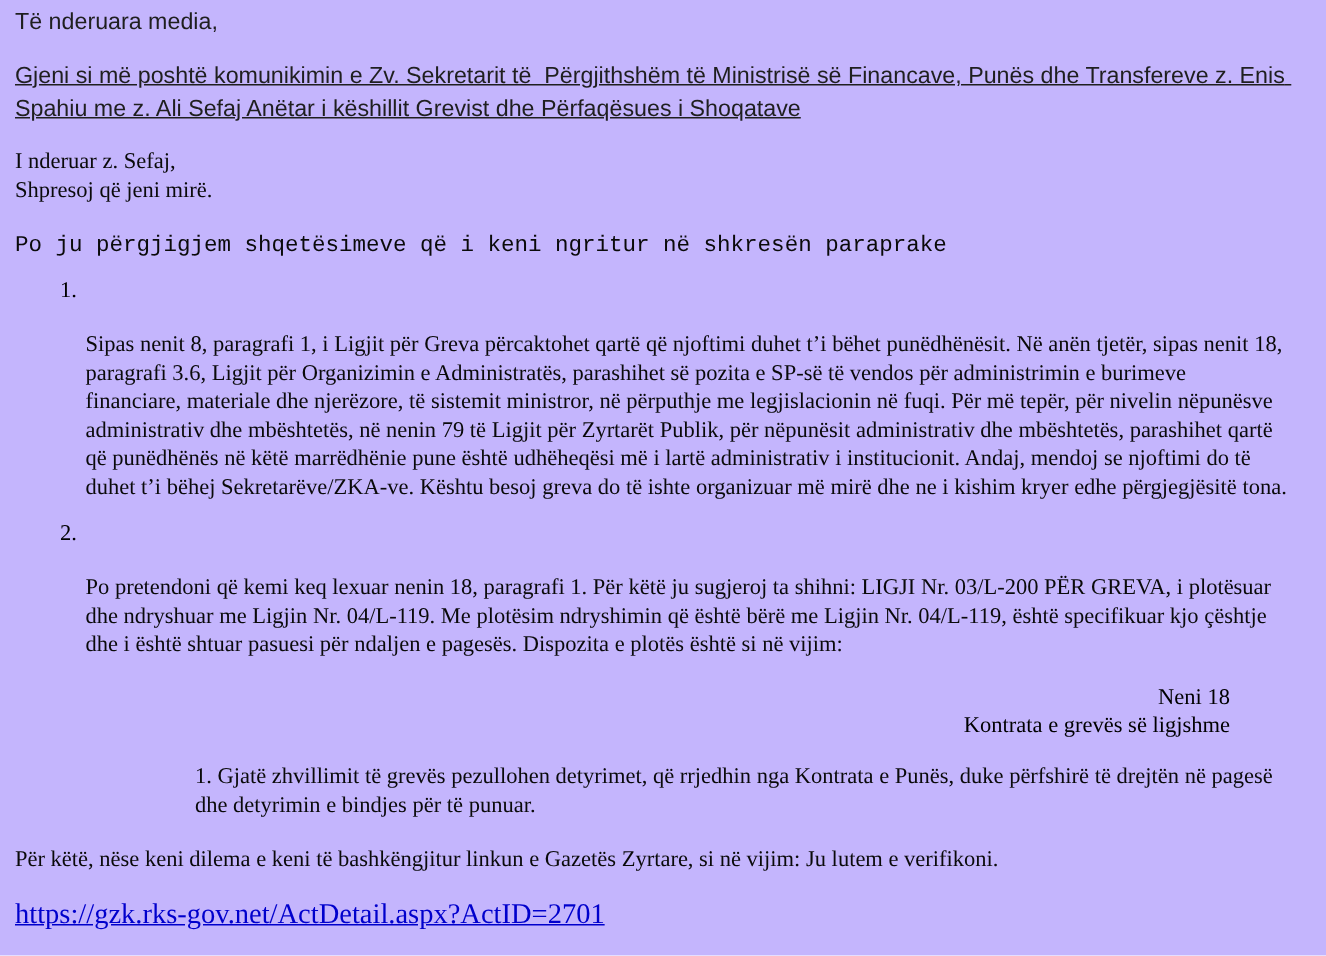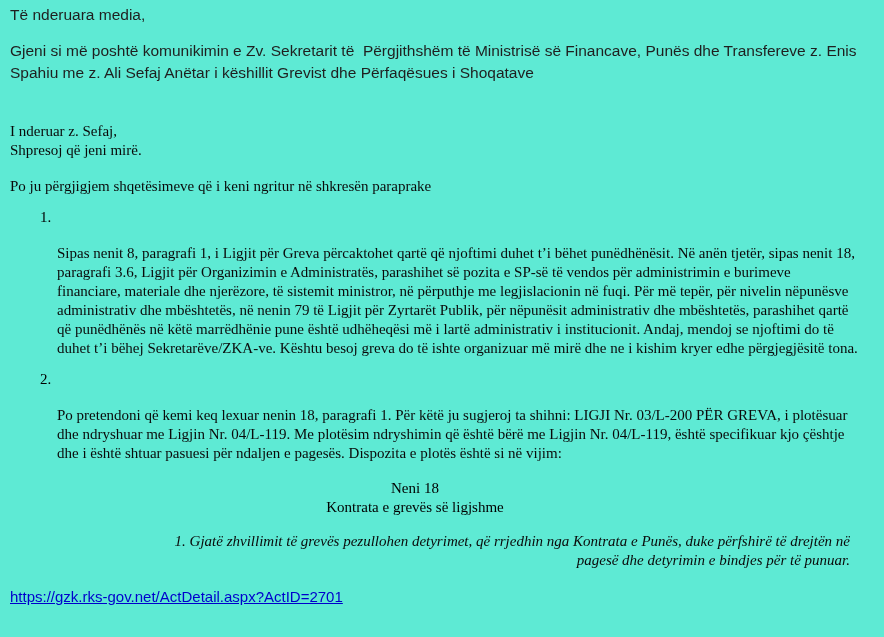--- a/index.html
+++ b/index.html
@@ -2,86 +2,85 @@
 <html><head>
 <meta charset="utf-8">
 <style>
   html, body { margin: 0; padding: 0; background: #ffffff; }
   .page {
     position: relative;
     width: 884px;
     height: 637px;
     box-sizing: border-box;
     padding: 4px 26px 0 10px;
-    background: #5eead4;
+    background: #c4b5fd;
     overflow: hidden;
     color: #000000;
   }
   
   .sans {
     font-family: "Liberation Sans", sans-serif;
     font-size: 15.5px;
     line-height: 22px;
     color: #1f1f1f;
     margin: 0;
     white-space: pre-wrap;
   }
-  .sans.intro { margin-top: 14px; }
+  .sans.intro { margin-top: 14px; text-decoration: underline; }
   
   .serif {
     font-family: "Liberation Serif", serif;
     font-size: 15px;
     line-height: 19px;
     color: #0a0a0a;
     margin: 0;
   }
-  .salutation { margin-top: 38px; }
+  .salutation { margin-top: 15px; }
   .greeting   { }
-  .lead       { margin-top: 17px; }
+  .lead       { margin-top: 17px; font-family: Liberation Mono, monospace; }
 
   .num-list { margin-top: 12px; }
   .num-item {
     display: flex;
     align-items: flex-start;
     margin-left: 30px;
     width: 818px;
   }
   .num-item + .num-item { margin-top: 12px; }
   .num-marker {
     flex: 0 0 17px;
     font-family: "Liberation Serif", serif;
     font-size: 15px;
     line-height: 19px;
   }
   .num-text { flex: 1 1 auto; margin-top: 36px; }
 
   .article-head {
     margin-top: 16px;
     width: 810px;
-    text-align: center;
+    text-align: right;
   }
   .article-title, .article-subtitle {
     font-family: "Liberation Serif", serif;
     font-size: 15px;
     line-height: 19px;
     font-weight: normal;
     margin: 0;
   }
   .article-quote {
     margin-top: 15px;
     margin-left: 120px;
     width: 720px;
-    text-align: right;
-    font-style: italic;
+    text-align: left;
   }
   .closing { margin-top: 17px; }
   .link-line { margin-top: 17px; }
   .doc-link {
-    font-family: Liberation Sans, sans-serif;
-    font-size: 15px;
+    font-family: Liberation Serif, serif;
+    font-size: 19px;
     line-height: 19px;
     text-decoration: underline;
     cursor: pointer;
   }
 </style>
 </head>
 <body>
 
 <div class="page">
 
@@ -106,18 +105,19 @@
     </div>
   </div>
 
   <div class="article-head">
     <p class="article-title">Neni 18</p>
     <p class="article-subtitle">Kontrata e grevës së ligjshme</p>
   </div>
 
   <div class="serif article-quote">1. Gjatë zhvillimit të grevës pezullohen detyrimet, që rrjedhin nga Kontrata e Punës, duke përfshirë të drejtën në pagesë dhe detyrimin e bindjes për të punuar.</div>
 
+  <p class="serif closing">Për këtë, nëse keni dilema e keni të bashkëngjitur linkun e Gazetës Zyrtare, si në vijim: Ju lutem e verifikoni.</p>
 
   <p class="link-line">
     <a href="#" class="doc-link" style="color: rgb(0, 0, 204);">https://gzk.rks-gov.net/ActDetail.aspx?ActID=2701</a>
   </p>
 
 </div>
 
 </body></html>

